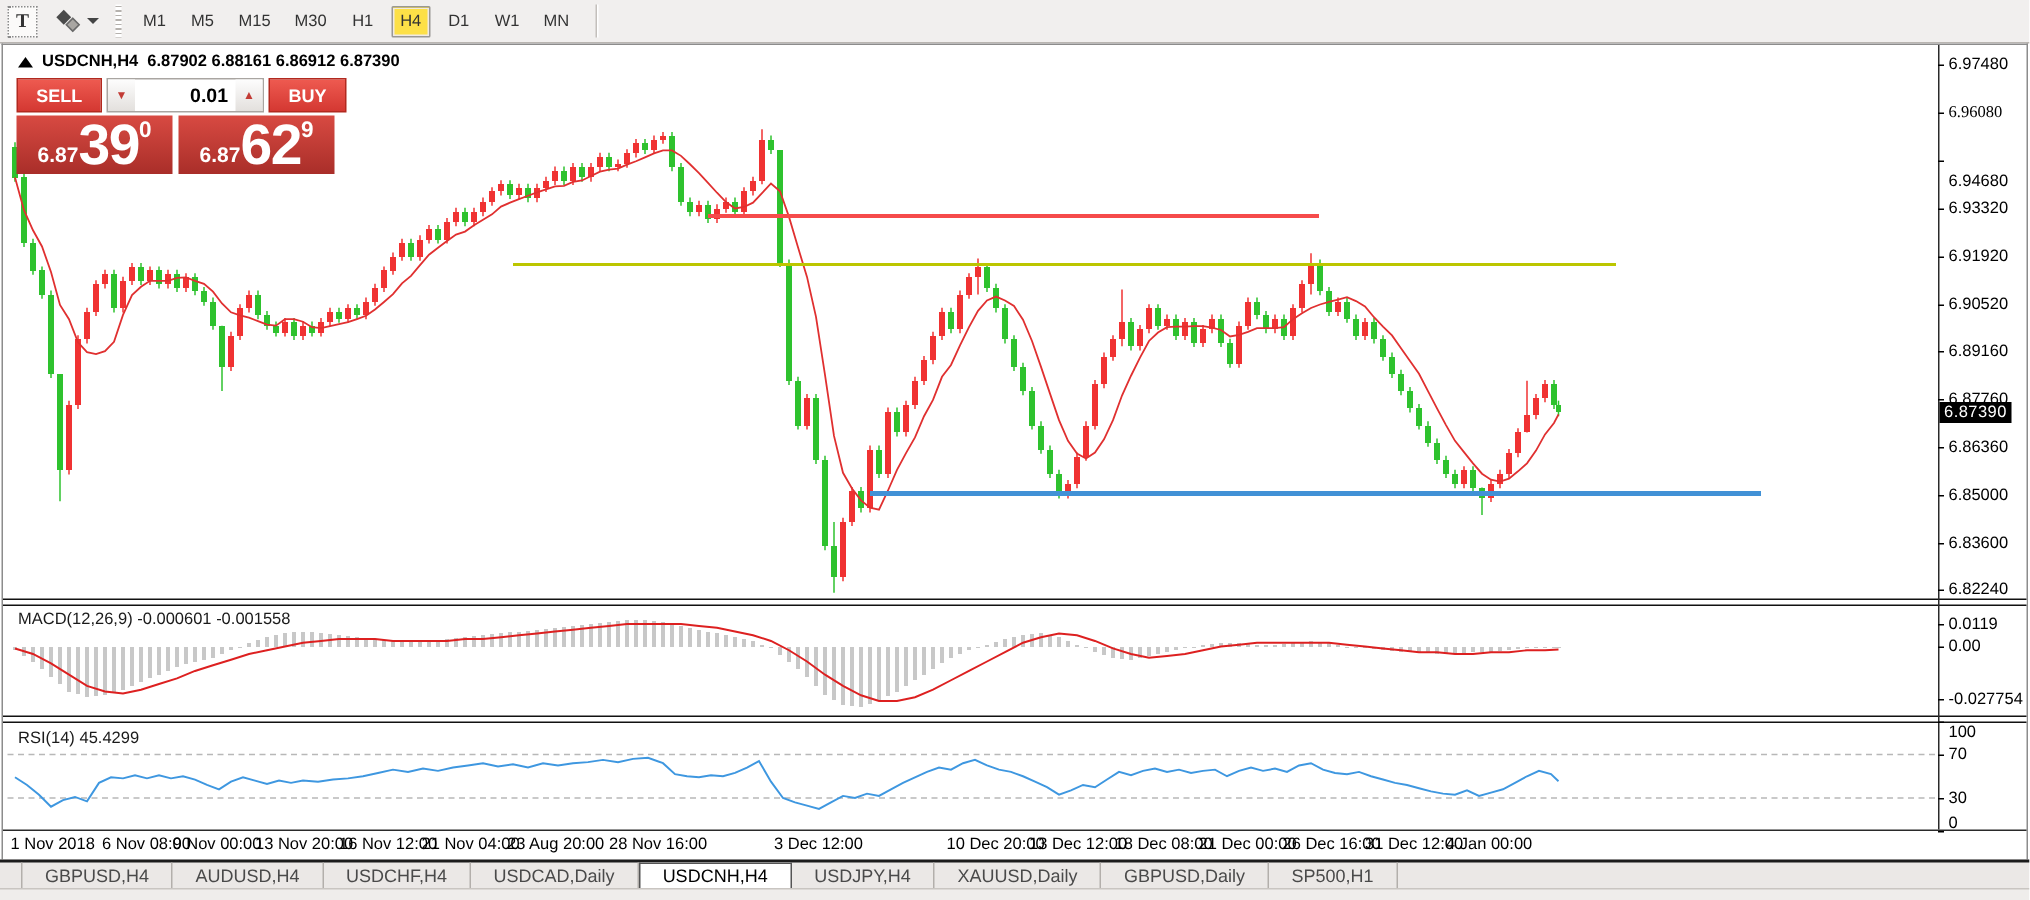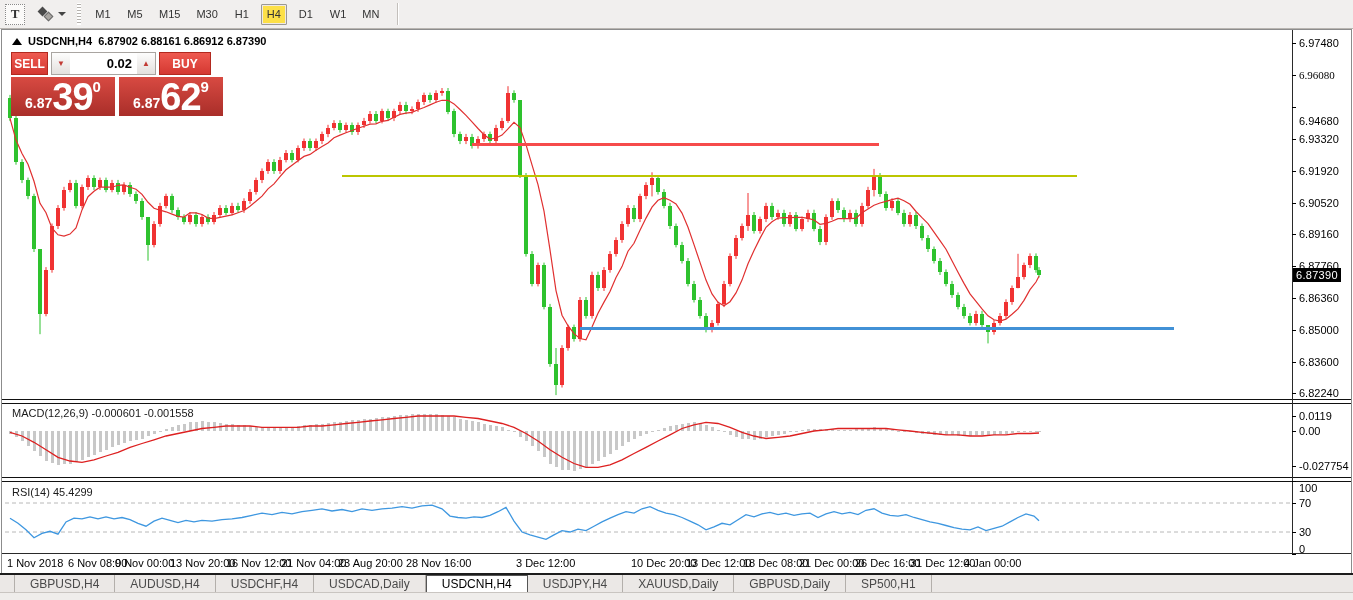--- a/index.html
+++ b/index.html
@@ -41,21 +41,21 @@
   
   #chart-title{position:absolute;left:10px;top:5px;font-size:11px;font-weight:bold;color:#000;
     display:flex;align-items:center;gap:6px;white-space:nowrap}
   #collapse-icon{width:0;height:0;border-left:5px solid transparent;border-right:5px solid transparent;
     border-bottom:7px solid #000;display:inline-block}
   
   #trade-panel{position:absolute;left:9px;top:22px;width:220px}
   #tp-row1{display:flex;height:23px}
   .tp-btn{color:#fff;font-size:12px;font-weight:bold;display:flex;align-items:center;
     justify-content:center;background:linear-gradient(#ee5a50,#d43832);border:1px solid #b2291f}
-  #sell-btn{width:37px}
+  #sell-btn{width:57px}
   #buy-btn{width:52px}
   #vol-box{width:105px;margin:0 3px;background:#fff;border:1px solid #a9a5a1;display:flex}
   .spin-btn{width:18px;background:linear-gradient(#fdfdfd,#e3e0dd);border:0;display:flex;
     align-items:center;justify-content:center;font-size:8px;color:#c23b35}
   #vol-value{flex:1;text-align:right;font-size:13px;font-weight:bold;color:#000;
     line-height:21px;padding-right:5px}
   #tp-row2{display:flex;margin-top:2px}
   .px-box{width:104px;height:39px;color:#fff;background:linear-gradient(#d84a42,#a92e29);
     display:flex;align-items:flex-end;justify-content:center;padding-bottom:3px}
   .px-box + .px-box{margin-left:4px}
@@ -635,21 +635,21 @@
       <span id="collapse-icon"></span>
       <span>USDCNH,H4</span>
       <span>6.87902 6.88161 6.86912 6.87390</span>
     </div>
 
     <div id="trade-panel">
       <div id="tp-row1">
         <div id="sell-btn" class="tp-btn">SELL</div>
         <div id="vol-box">
           <button class="spin-btn">▼</button>
-          <div id="vol-value">0.02</div>
+          <div id="vol-value">0.01</div>
           <button class="spin-btn">▲</button>
         </div>
         <div id="buy-btn" class="tp-btn">BUY</div>
       </div>
       <div id="tp-row2">
         <div class="px-box">
           <span class="px-small">6.87</span>
           <span class="px-big">39</span>
           <span class="px-sup">0</span>
         </div>

